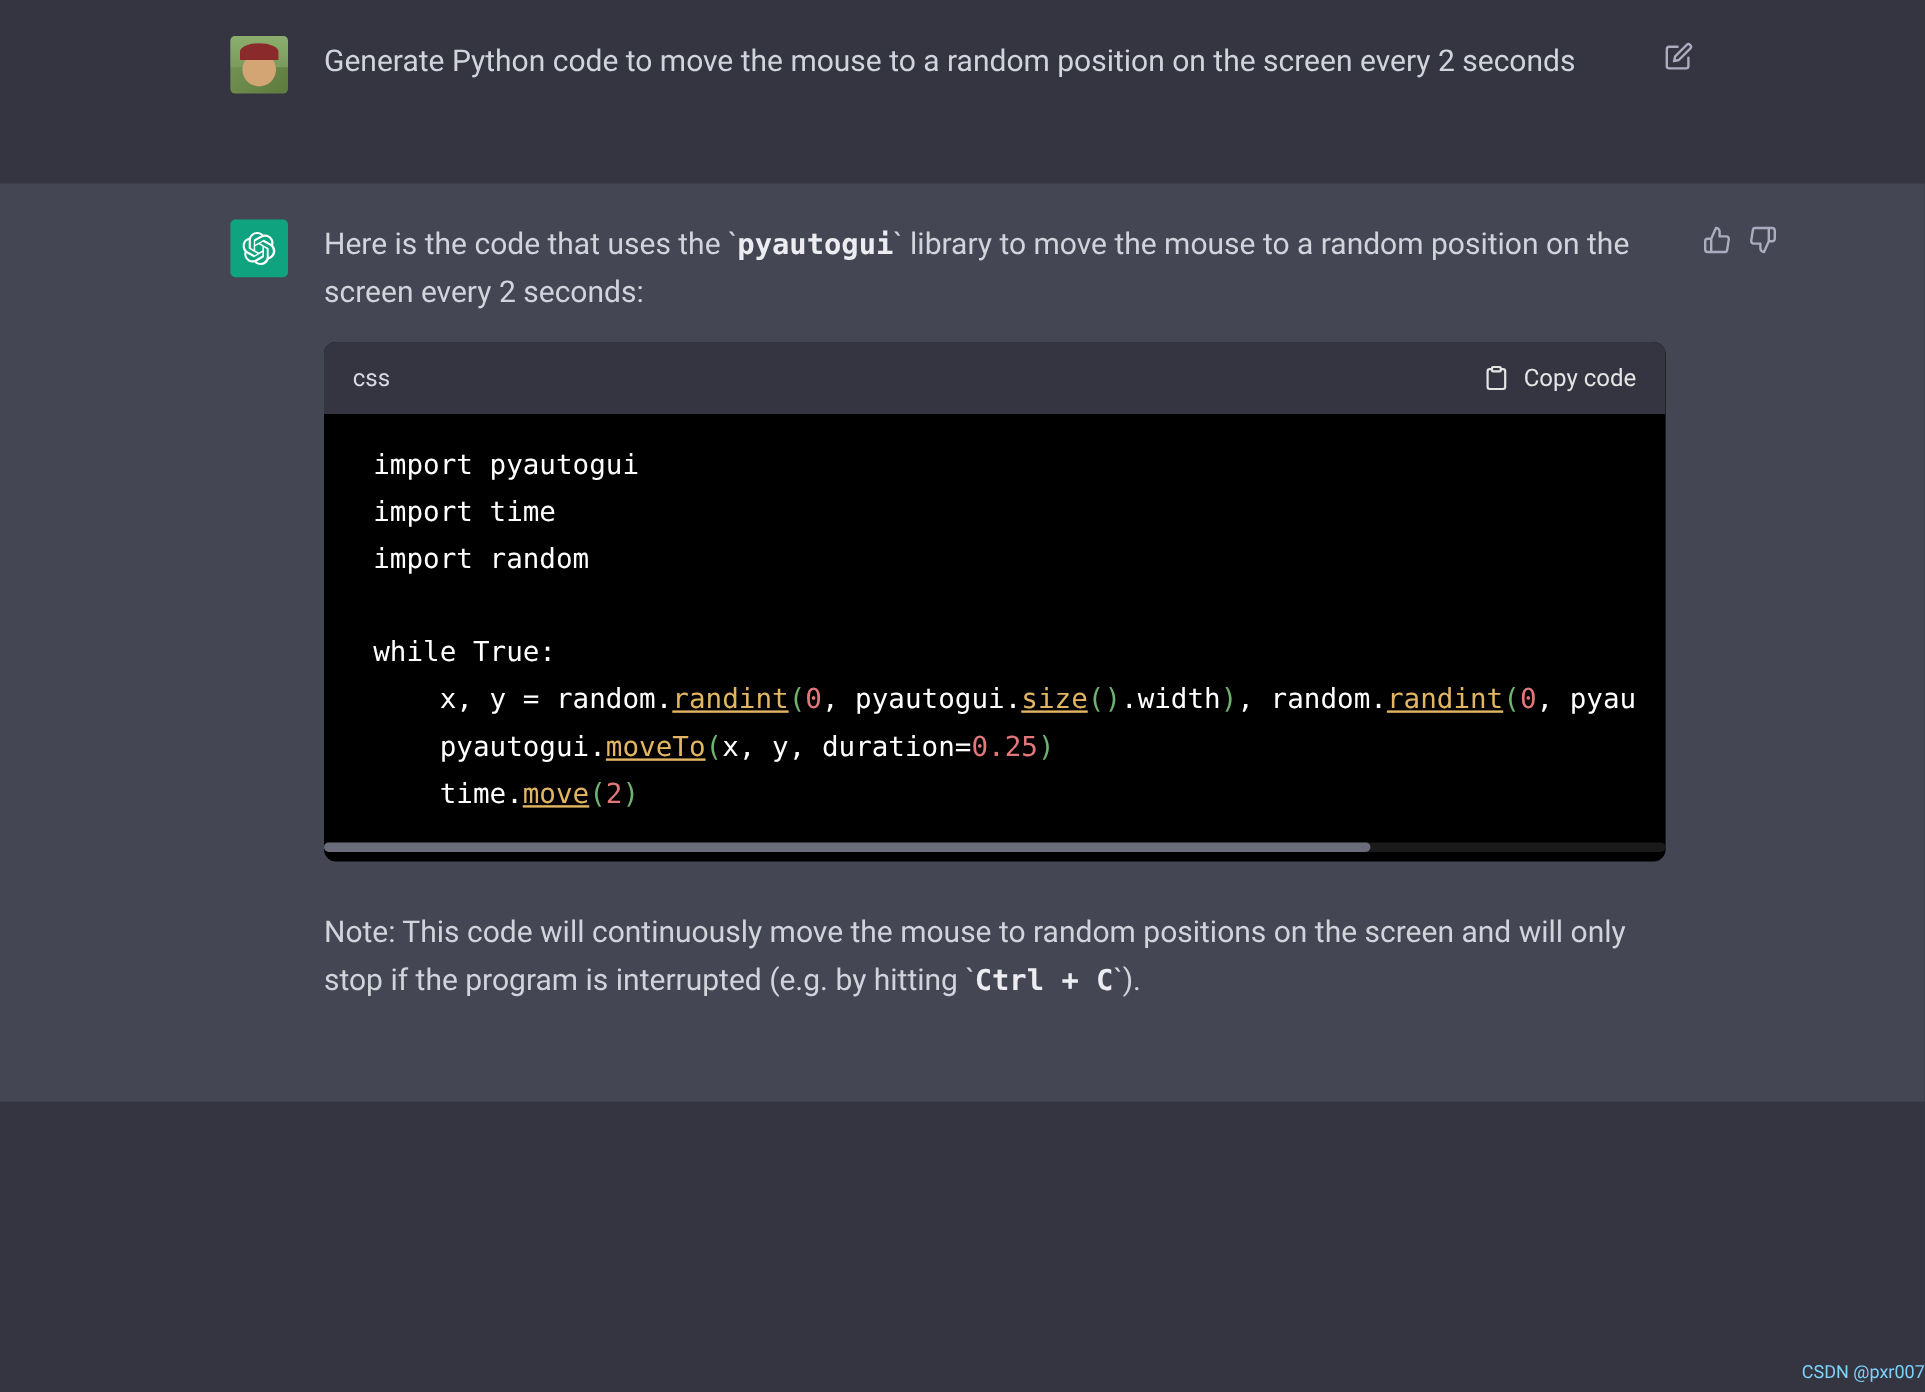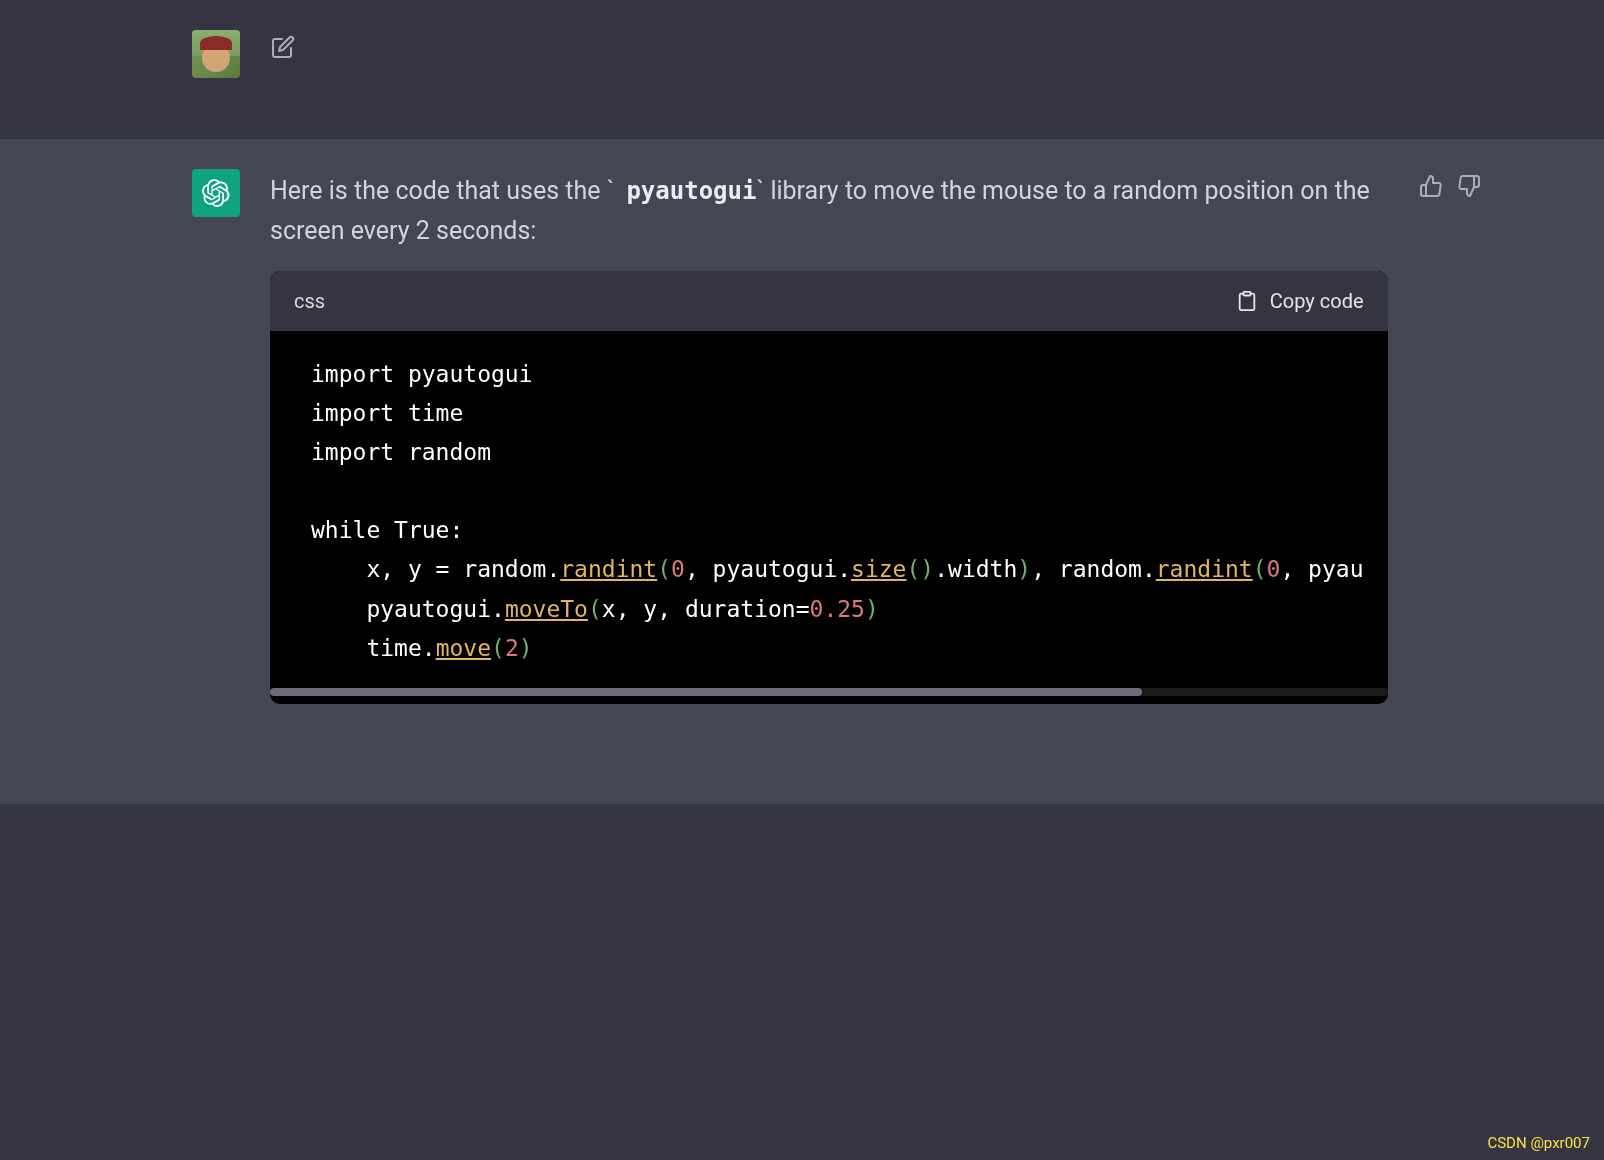--- a/index.html
+++ b/index.html
@@ -101,21 +101,20 @@
       display: flex;
       align-items: center;
       justify-content: center;
     }
     .action-btn svg { width: 24px; height: 24px; }
     .inline-code {
       font-family: "SFMono-Regular", ui-monospace, Menlo, Consolas, monospace;
       font-weight: 600;
       color: #ececf1;
       font-size: 24px;
-      margin-left: 12px;
     }
     .code-block {
       background: #000;
       border-radius: 10px;
       overflow: hidden;
       margin: 18px 0 40px 0;
     }
     .code-header {
       background: #343541;
       padding: 14px 24px;
@@ -159,33 +158,36 @@
       height: 100%;
       background: #6b6c7b;
       border-radius: 4px;
     }
     .kw-orange { color: #e2b563; text-decoration: underline; }
     .kw-green { color: #6fb26f; }
     .kw-num { color: #e2777a; }
     .watermark {
       position: absolute;
       bottom: 8px;
-      right: 14px;
+      right: 0;
       font-size: 15px;
-      color: #fde047;
+      color: #7dd3fc;
     }
   </style>
 </head>
 <body>
 
 <div class="user-section">
   <div class="message-row">
     <div class="avatar user-avatar">
       <div class="user-avatar-hat"></div>
       <div class="user-avatar-face"></div>
+    </div>
+    <div class="message-content">
+      <p>Generate Python code to move the mouse to a random position on the screen every 2 seconds</p>
     </div>
     <div class="actions">
       <div class="action-btn">
         <svg viewBox="0 0 24 24" fill="none" stroke="currentColor" stroke-width="2" stroke-linecap="round" stroke-linejoin="round">
           <path d="M11 4H4a2 2 0 0 0-2 2v14a2 2 0 0 0 2 2h14a2 2 0 0 0 2-2v-7"></path>
           <path d="M18.5 2.5a2.121 2.121 0 0 1 3 3L12 15l-4 1 1-4 9.5-9.5z"></path>
         </svg>
       </div>
     </div>
   </div>
@@ -220,20 +222,23 @@
 
 while True:
     x, y = random.<span class="kw-orange">randint</span><span class="kw-green">(</span><span class="kw-num">0</span>, pyautogui.<span class="kw-orange">size</span><span class="kw-green">(</span><span class="kw-green">)</span>.width<span class="kw-green">)</span>, random.<span class="kw-orange">randint</span><span class="kw-green">(</span><span class="kw-num">0</span>, pyau
     pyautogui.<span class="kw-orange">moveTo</span><span class="kw-green">(</span>x, y, duration=<span class="kw-num">0.25</span><span class="kw-green">)</span>
     time.<span class="kw-orange">move</span><span class="kw-green">(</span><span class="kw-num">2</span><span class="kw-green">)</span></div>
         <div class="code-scroll">
           <div class="code-scroll-thumb"></div>
         </div>
       </div>
 
+      <p>
+        <span>Note: This code will continuously move the mouse to random positions on the screen and will only stop if the program is interrupted (e.g. by hitting </span>`<span class="inline-code">Ctrl + C</span>`<span>).</span>
+      </p>
     </div>
     <div class="actions">
       <div class="action-btn">
         <svg viewBox="0 0 24 24" fill="none" stroke="currentColor" stroke-width="2" stroke-linecap="round" stroke-linejoin="round">
           <path d="M14 9V5a3 3 0 0 0-3-3l-4 9v11h11.28a2 2 0 0 0 2-1.7l1.38-9a2 2 0 0 0-2-2.3zM7 22H4a2 2 0 0 1-2-2v-7a2 2 0 0 1 2-2h3"></path>
         </svg>
       </div>
       <div class="action-btn">
         <svg viewBox="0 0 24 24" fill="none" stroke="currentColor" stroke-width="2" stroke-linecap="round" stroke-linejoin="round">
           <path d="M10 15v4a3 3 0 0 0 3 3l4-9V2H5.72a2 2 0 0 0-2 1.7l-1.38 9a2 2 0 0 0 2 2.3zm7-13h2.67A2.31 2.31 0 0 1 22 4v7a2.31 2.31 0 0 1-2.33 2H17"></path>

